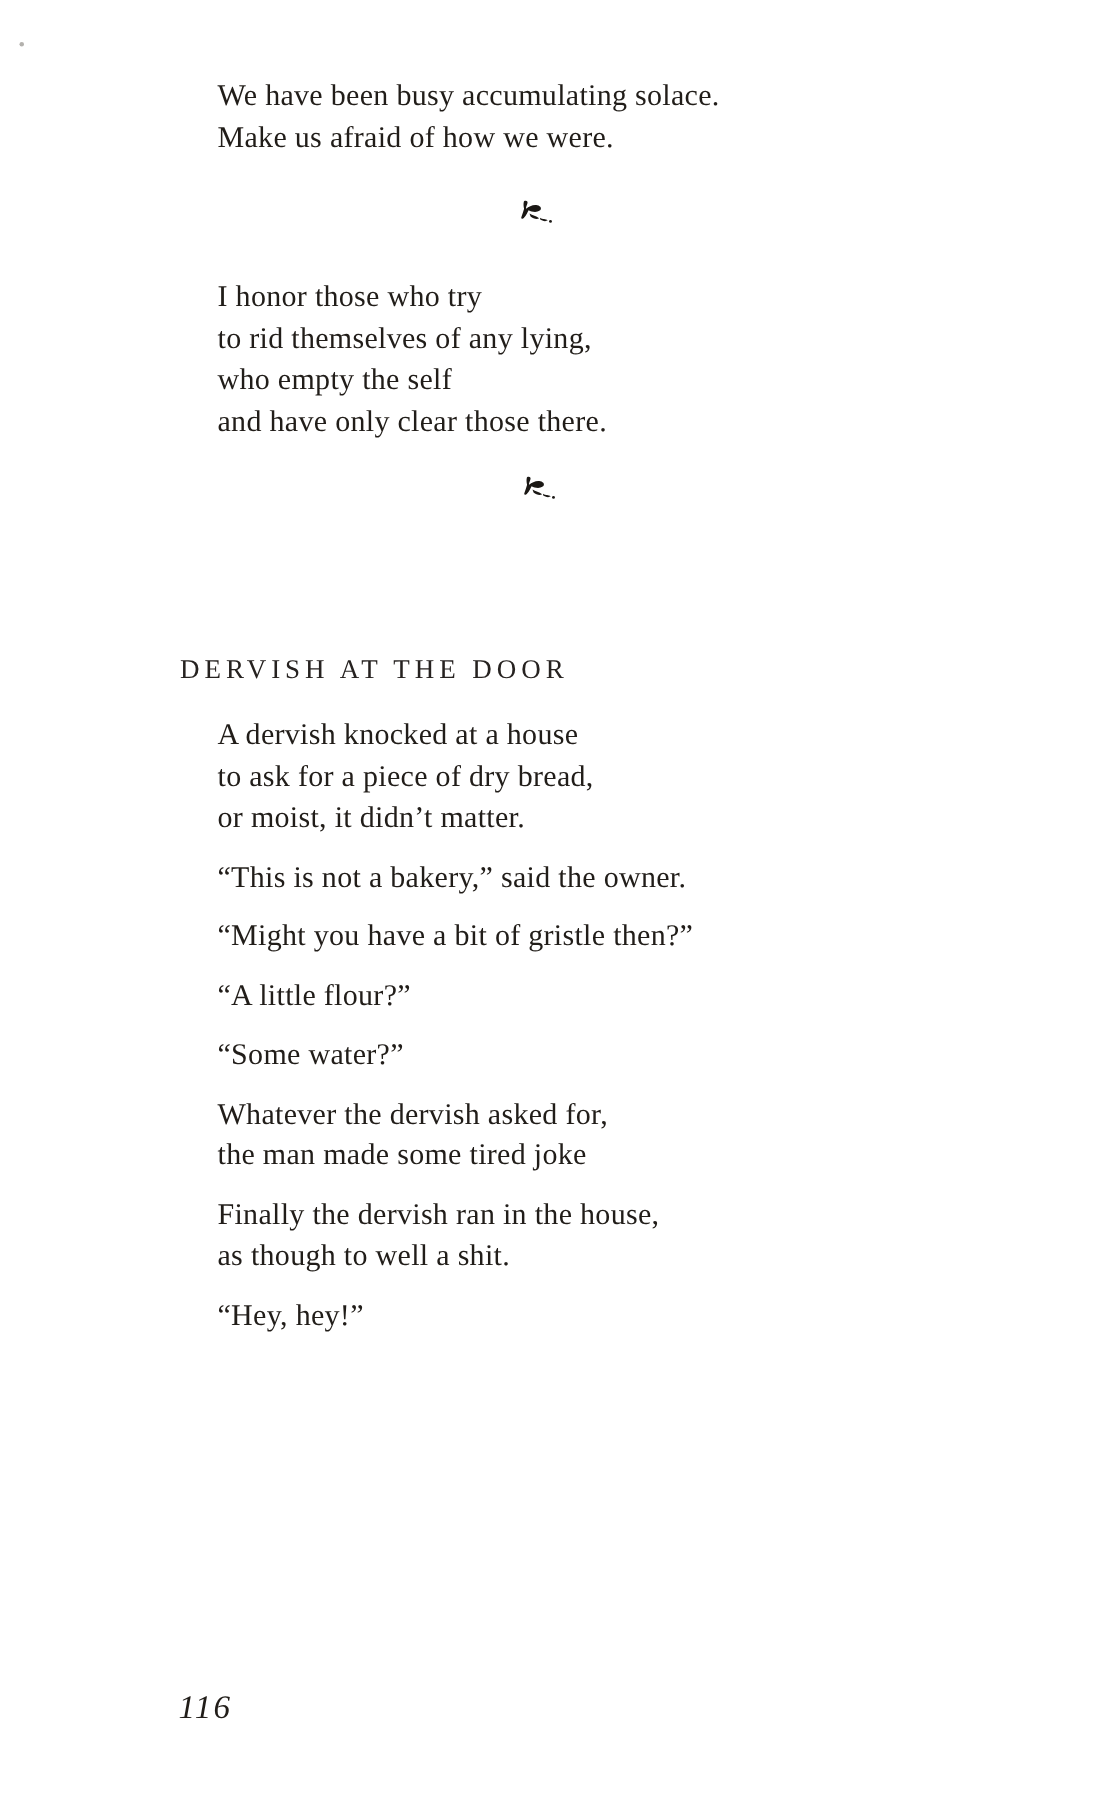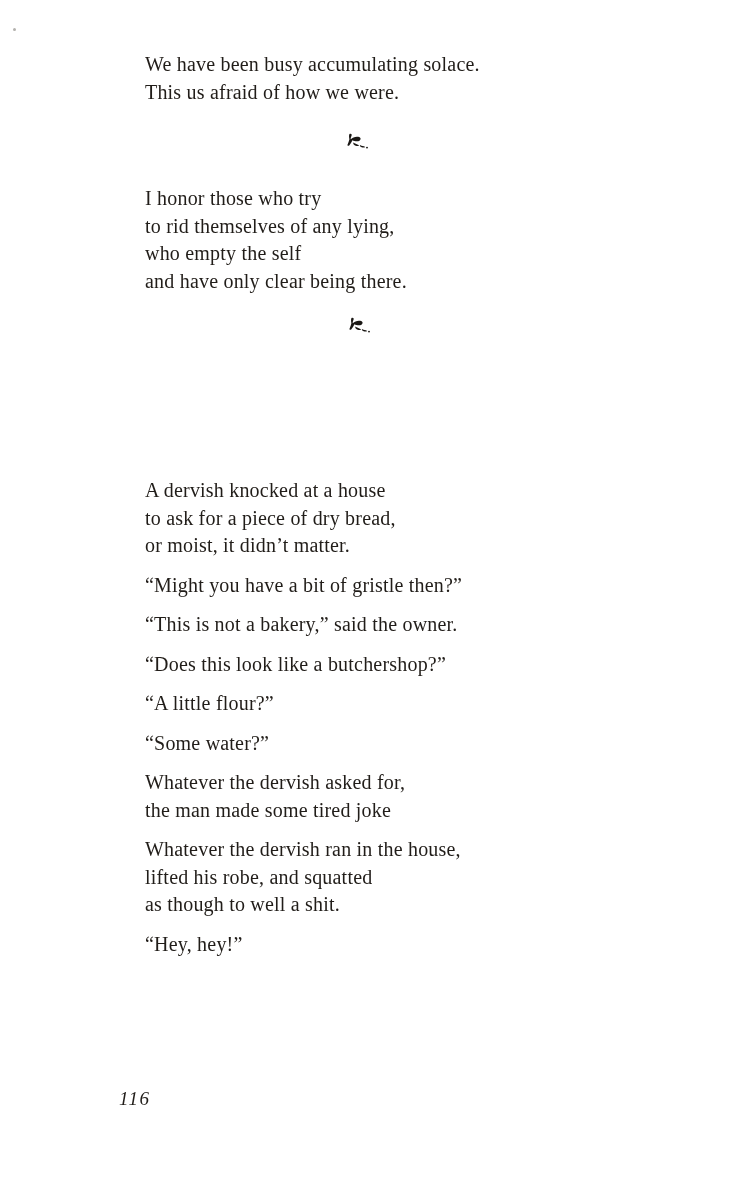--- a/index.html
+++ b/index.html
@@ -25,108 +25,105 @@
   .pos-orn-2{left:346px;top:317px;}
   .poem-title{
     position:absolute;left:120px;top:436px;
     margin:0;
     font-size:18px;font-weight:400;
     letter-spacing:3.3px;
     color:#262220;
   }
   .poem-body{position:absolute;left:145px;top:477px;}
   .page-number{
-    position:absolute;left:119px;top:1088px;
+    position:absolute;left:119px;top:1125px;
     font-style:italic;
-    font-size:19px;
+    font-size:22px;
     letter-spacing:1.5px;
   }
   .speck{
     position:absolute;left:13px;top:28px;
     width:3px;height:3px;border-radius:50%;
     background:#b3b1ad;
   }
   .ornament svg{display:block;width:100%;height:100%;}
 </style>
 </head>
 <body>
 
 <div class="page">
 
   <span class="speck"></span>
 
   <div class="stanza pos-stanza-a">
     <div class="line">We have been busy accumulating solace.</div>
-    <div class="line">This us afraid of how we were.</div>
+    <div class="line">Make us afraid of how we were.</div>
   </div>
 
   <div class="ornament pos-orn-1">
     <svg viewBox="0 0 30 18" xmlns="http://www.w3.org/2000/svg" fill="#1b1815">
       <path d="M5.5,1 C7,0.4 8.1,1.2 7.6,2.6 C7.2,4 6.4,5.2 6.8,6.2 C8.6,4.6 11.5,3.2 14.2,3.8 C16.6,4.3 17.4,6.2 15.8,7.4 C13.8,8.9 10.4,8.3 8.4,7.2 C7.6,8.8 6.9,10.6 5.2,12.4 C4.4,13.2 3.1,12.8 3.6,11.6 C4.2,9.8 5,8 5.4,6.2 C5,4.6 4.8,1.9 5.5,1 Z"></path>
       <path d="M9,9.4 C11,10.7 13.6,11.1 15.4,12.5 C14.1,13.4 11.5,12.9 9.7,11.4 Z"></path>
       <path d="M16.2,12.1 C17.8,13.5 19.6,12.5 21.2,13.9 C19.8,14.9 17.5,14.4 16,13.2 Z"></path>
       <circle cx="23" cy="14.6" r="0.95"></circle>
     </svg>
   </div>
 
   <div class="stanza pos-stanza-b">
     <div class="line">I honor those who try</div>
     <div class="line">to rid themselves of any lying,</div>
     <div class="line">who empty the self</div>
-    <div class="line">and have only clear being there.</div>
+    <div class="line">and have only clear those there.</div>
   </div>
 
   <div class="ornament pos-orn-2">
     <svg viewBox="0 0 30 18" xmlns="http://www.w3.org/2000/svg" fill="#1b1815">
       <path d="M5.5,1 C7,0.4 8.1,1.2 7.6,2.6 C7.2,4 6.4,5.2 6.8,6.2 C8.6,4.6 11.5,3.2 14.2,3.8 C16.6,4.3 17.4,6.2 15.8,7.4 C13.8,8.9 10.4,8.3 8.4,7.2 C7.6,8.8 6.9,10.6 5.2,12.4 C4.4,13.2 3.1,12.8 3.6,11.6 C4.2,9.8 5,8 5.4,6.2 C5,4.6 4.8,1.9 5.5,1 Z"></path>
       <path d="M9,9.4 C11,10.7 13.6,11.1 15.4,12.5 C14.1,13.4 11.5,12.9 9.7,11.4 Z"></path>
       <path d="M16.2,12.1 C17.8,13.5 19.6,12.5 21.2,13.9 C19.8,14.9 17.5,14.4 16,13.2 Z"></path>
       <circle cx="23" cy="14.6" r="0.95"></circle>
     </svg>
   </div>
 
+  <h2 class="poem-title">DERVISH AT THE DOOR</h2>
 
   <div class="poem-body">
 
     <div class="stanza">
       <div class="line">A dervish knocked at a house</div>
       <div class="line">to ask for a piece of dry bread,</div>
       <div class="line">or moist, it didn’t matter.</div>
     </div>
 
     <div class="stanza">
-      <div class="line">“Might you have a bit of gristle then?”</div>
-    </div>
-
-    <div class="stanza">
       <div class="line">“This is not a bakery,” said the owner.</div>
     </div>
 
     <div class="stanza">
-      <div class="line">“Does this look like a butchershop?”</div>
+      <div class="line">“Might you have a bit of gristle then?”</div>
     </div>
+
 
     <div class="stanza">
       <div class="line">“A little flour?”</div>
     </div>
 
 
     <div class="stanza">
       <div class="line">“Some water?”</div>
     </div>
 
 
     <div class="stanza">
       <div class="line">Whatever the dervish asked for,</div>
       <div class="line">the man made some tired joke</div>
     </div>
 
     <div class="stanza">
-      <div class="line">Whatever the dervish ran in the house,</div>
-      <div class="line">lifted his robe, and squatted</div>
+      <div class="line">Finally the dervish ran in the house,</div>
       <div class="line">as though to well a shit.</div>
     </div>
 
     <div class="stanza">
       <div class="line">“Hey, hey!”</div>
     </div>
 
   </div>
 
   <div class="page-number">116</div>

